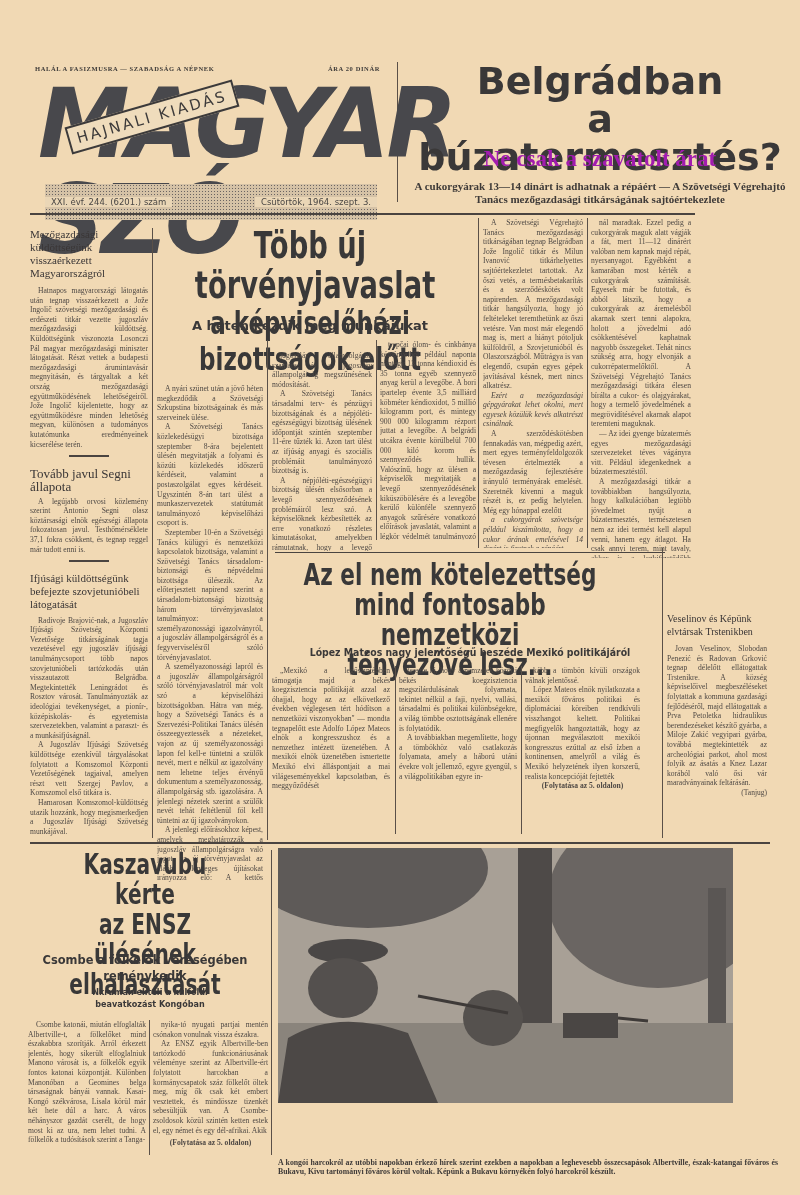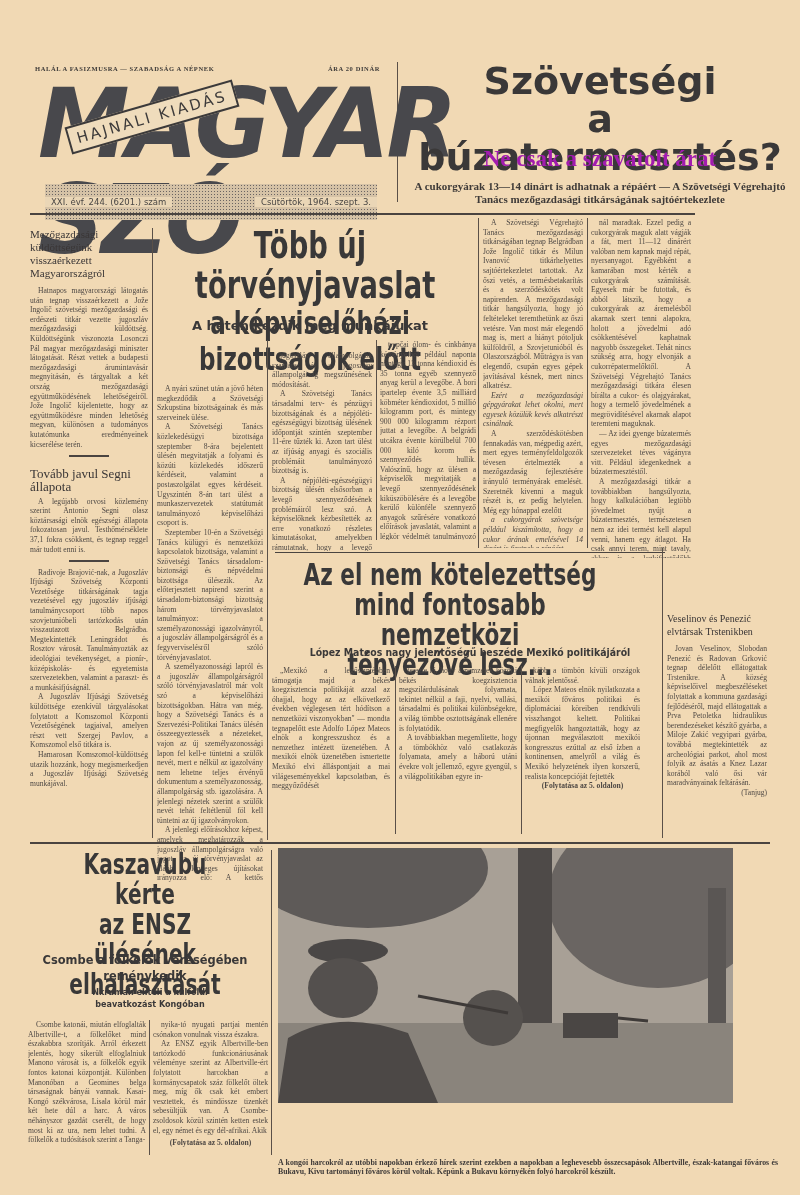--- a/index.html
+++ b/index.html
@@ -62,35 +62,36 @@
 <div class="abs price">ÁRA 20 DINÁR</div>
 <div class="abs rule-v" style="left:397px;top:62px;height:140px;"></div>
 <div class="abs masthead">MAGYAR SZÓ</div>
 <div class="abs stamp">HAJNALI KIADÁS</div>
 <div class="abs issuebar">
   <span>XXI. évf. 244. (6201.) szám</span>
   <span>Csütörtök, 1964. szept. 3.</span>
 </div>
 
 <div class="abs bighead">
-  <div>Szövetségi</div>
+  <div>Belgrádban</div>
   <div>a búzatermesztés?</div>
 </div>
 <div class="abs subhead1">Ne csak a szavatolt árat</div>
 <div class="abs deck1">A cukorgyárak 13—14 dinárt is adhatnak a répáért — A Szövetségi Végrehajtó Tanács mezőgazdasági titkárságának sajtóértekezlete</div>
 
 <div class="abs rule-h" style="left:30px;top:213px;width:665px;height:2px;"></div>
 
 <div class="abs col" style="left:30px;top:228px;width:118px;">
   <div class="h-serif" style="font-size:11px;line-height:13px;margin-bottom:6px;">Mezőgazdasági küldöttségünk visszaérkezett Magyarországról</div>
   <p>Hatnapos magyarországi látogatás után tegnap visszaérkezett a Jože Ingolič szövetségi mezőgazdasági és erdészeti titkár vezette jugoszláv mezőgazdasági küldöttség. Küldöttségünk viszonozta Losonczi Pál magyar mezőgazdasági miniszter látogatását. Részt vettek a budapesti mezőgazdasági árumintavásár megnyitásán, és tárgyaltak a két ország mezőgazdasági együttműködésének lehetőségeiről. Jože Ingolič kijelentette, hogy az együttműködésre minden lehetőség megvan, különösen a tudományos kutatómunka eredményeinek kicserélése terén.</p>
   <div class="short-rule"></div>
   <div class="h-serif" style="font-size:13px;line-height:13px;margin:10px 0 4px;">Tovább javul Segni állapota</div>
   <p>A legújabb orvosi közlemény szerint Antonio Segni olasz köztársasági elnök egészségi állapota fokozatosan javul. Testhőmérséklete 37,1 fokra csökkent, és tegnap reggel már tudott enni is.</p>
   <div class="short-rule"></div>
+  <div class="h-serif" style="font-size:11px;line-height:13px;margin:10px 0 5px;">Ifjúsági küldöttségünk befejezte szovjetunióbeli látogatását</div>
   <p>Radivoje Brajović-nak, a Jugoszláv Ifjúsági Szövetség Központi Vezetősége titkárságának tagja vezetésével egy jugoszláv ifjúsági tanulmánycsoport több napos szovjetunióbeli tartózkodás után visszautazott Belgrádba. Megtekintették Leningrádot és Rosztov városát. Tanulmányozták az ideológiai tevékenységet, a pionír-, középiskolás- és egyetemista szervezetekben, valamint a paraszt- és a munkásifjúságnál.</p>
   <p>A Jugoszláv Ifjúsági Szövetség küldöttsége ezenkívül tárgyalásokat folytatott a Komszomol Központi Vezetőségének tagjaival, amelyen részt vett Szergej Pavlov, a Komszomol első titkára is.</p>
   <p>Hamarosan Komszomol-küldöttség utazik hozzánk, hogy megismerkedjen a Jugoszláv Ifjúsági Szövetség munkájával.</p>
 </div>
 <div class="abs rule-v" style="left:152px;top:228px;height:610px;"></div>
 
 <div class="abs" style="left:150px;top:225px;width:320px;">
   <div class="h-cond" style="font-size:38px;line-height:40px;">Több új törvényjavaslat</div>
   <div class="h-cond" style="font-size:32px;line-height:36px;">a képviselőházi bizottságok előtt</div>
 </div>
@@ -148,21 +149,21 @@
 </div>
 <div class="abs rule-v" style="left:521px;top:666px;height:168px;"></div>
 <div class="abs col" style="left:525px;top:666px;width:115px;height:170px;overflow:hidden;">
   <p>kább a tömbön kívüli országok válnak jelentőssé.</p>
   <p>López Mateos elnök nyilatkozata a mexikói főváros politikai és diplomáciai köreiben rendkívüli visszhangot keltett. Politikai megfigyelők hangoztatták, hogy az újonnan megválasztott mexikói kongresszus ezúttal az első ízben a kontinensen, amelyről a világ és Mexikó helyzetének ilyen korszerű, realista koncepcióját fejtették</p>
   <div style="text-align:center;font-weight:bold;">(Folytatása az 5. oldalon)</div>
 </div>
 
 <div class="abs rule-v" style="left:662px;top:548px;height:290px;"></div>
 <div class="abs col" style="left:667px;top:612px;width:100px;">
-  <div class="h-serif" style="font-size:10px;line-height:13px;margin-bottom:6px;">Veselinov és Penezić elvtársak Trstenikben</div>
+  <div class="h-serif" style="font-size:10px;line-height:13px;margin-bottom:6px;">Veselinov és Képünk elvtársak Trstenikben</div>
   <p>Jovan Veselinov, Slobodan Penezić és Radovan Grković tegnap délelőtt ellátogattak Trstenikre. A község képviselőivel megbeszéléseket folytattak a kommuna gazdasági fejlődéséről, majd ellátogattak a Prva Petoletka hidraulikus berendezéseket készítő gyárba, a Miloje Zakić vegyipari gyárba, továbbá megtekintették az archeológiai parkot, ahol most folyik az ásatás a Knez Lazar korából való ősi vár maradványainak feltárásán.</p>
   <div class="sign">(Tanjug)</div>
 </div>
 
 <div class="abs rule-h" style="left:30px;top:842px;width:740px;height:2px;"></div>
 
 <div class="abs" style="left:20px;top:850px;width:250px;">
   <div class="h-cond" style="font-size:28px;line-height:30px;">Kaszavubu kérte</div>
   <div class="h-cond" style="font-size:28px;line-height:30px;">az ENSZ ülésének</div>
   <div class="h-cond" style="font-size:28px;line-height:30px;">elhalasztását</div>

